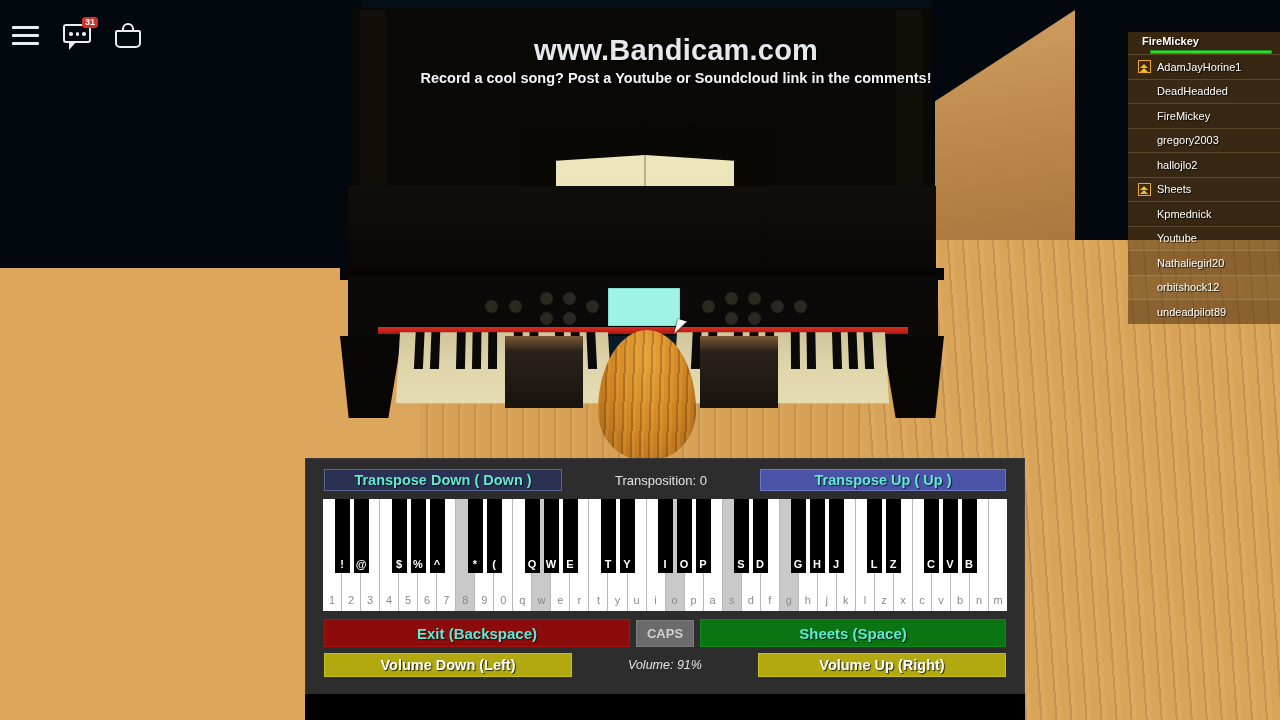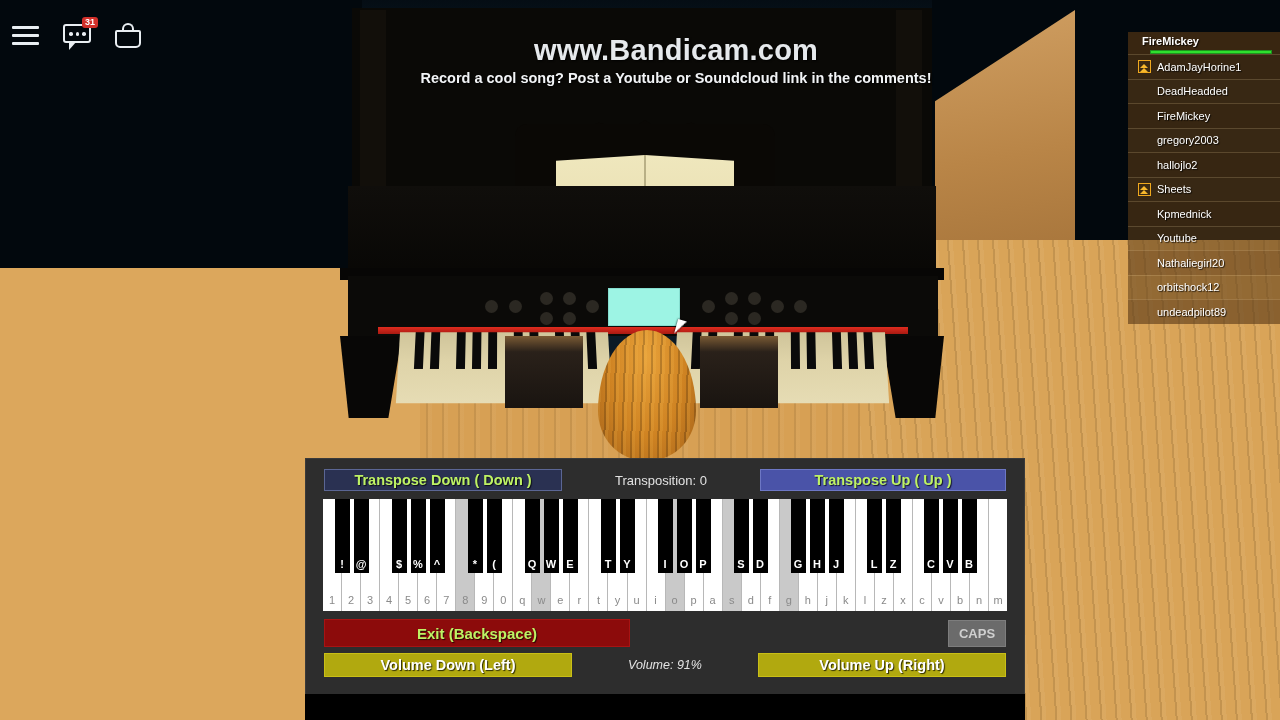--- a/index.html
+++ b/index.html
@@ -283,21 +283,21 @@
     background: #2d2d2d;
     border: 1px solid #3a3a3a;
   }
   .gui-row-transpose {
     position: relative; height: 36px; padding: 6px 18px 0 18px;
     display: flex; align-items: center; justify-content: space-between;
   }
   .btn {
     border: none; cursor: pointer;
     font-family: "Liberation Sans", sans-serif;
-    font-weight: bold; color: #bef264;
+    font-weight: bold; color: #5eead4;
     text-shadow: 1px 1px 1px rgba(0,0,0,.75);
   }
   .btn-transpose-down {
     width: 238px; height: 22px; font-size: 14.5px;
     background: #2a3152; border: 1px solid #5b6694;
   }
   .btn-transpose-up {
     width: 246px; height: 22px; font-size: 14.5px;
     background: #4a53a8; border: 1px solid #6d77c4;
   }
@@ -721,20 +721,21 @@
           </div>
           <div class="bkey" style="left: 638.5px;">
             <span class="blab">B</span>
           </div>
         </div>
     </div>
 
     <div class="gui-row-actions">
       <button class="btn btn-exit">Exit (Backspace)</button>
       <div class="caps-indicator">CAPS</div>
+      <button class="btn btn-sheets">Sheets (Space)</button>
     </div>
 
     <div class="gui-row-volume">
       <button class="btn btn-vol">Volume Down (Left)</button>
       <span class="volume-label">Volume: 91%</span>
       <button class="btn btn-vol">Volume Up (Right)</button>
     </div>
   </div>
 
   <div class="gui-clip"></div>

